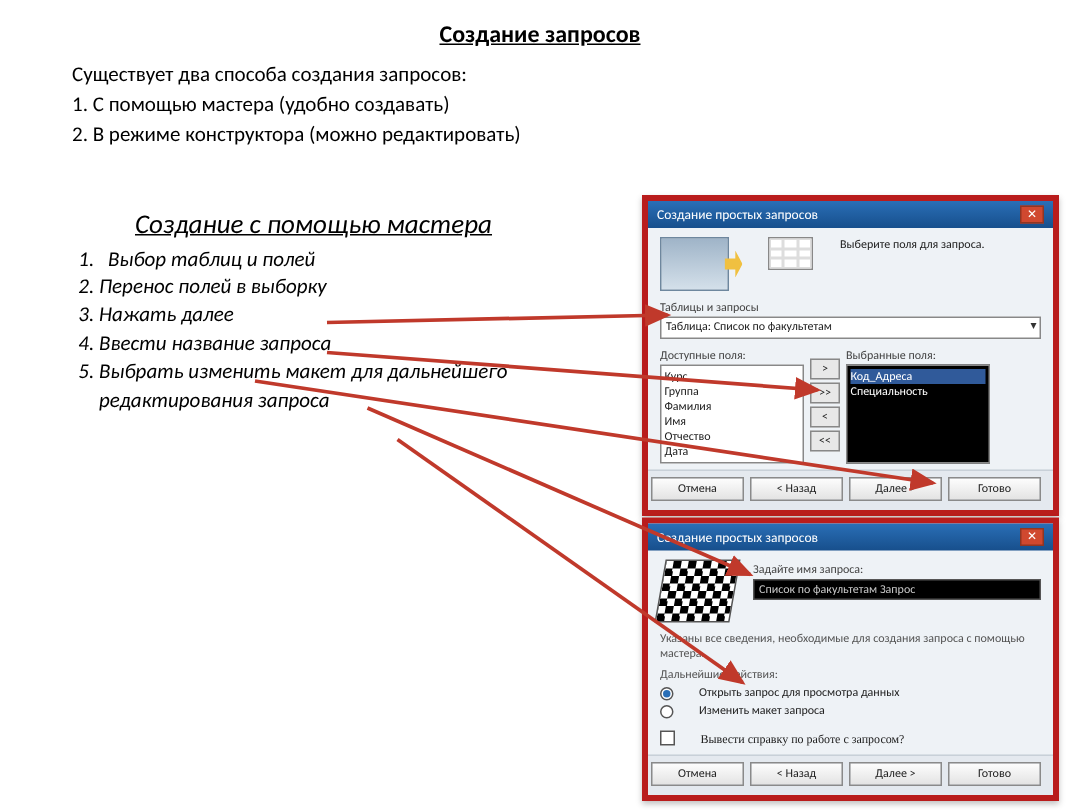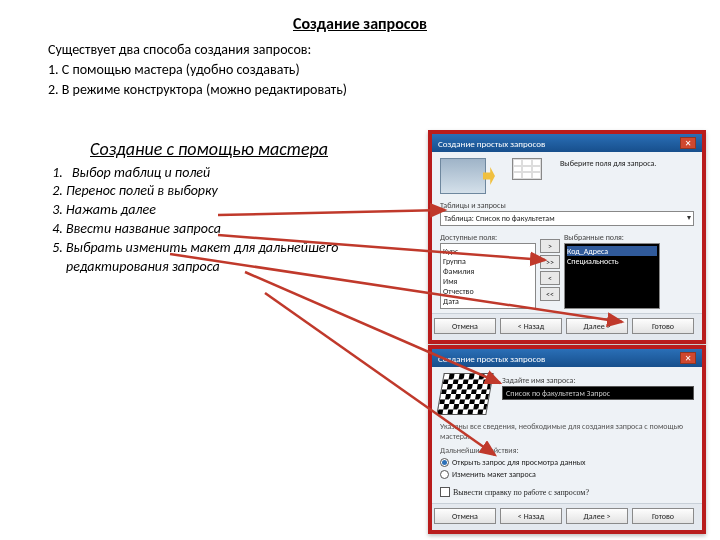--- a/index.html
+++ b/index.html
@@ -142,21 +142,21 @@
     background:
       repeating-conic-gradient(#000 0 25%, #fff 0 50%) 0 0/10px 10px;
     border:1px solid #555;
     transform: skewX(-10deg);
     flex-shrink:0;
   }
   .inp {
     background:#000; color:#c8c8c8; border:1px solid #555;
     padding:1px 3px; height:10px; overflow:hidden;
   }
-  .radio-row { display:flex; align-items:center; gap:3px; margin:2px 0; }
+  .radio-row { display:flex; align-items:center; gap:17px; margin:2px 0; }
   .radio-dot {
     width:7px; height:7px; border:1px solid #555; border-radius:50%;
     background:#fff; position:relative; flex-shrink:0;
   }
   .radio-dot.on::after {
     content:""; position:absolute; inset:1px; border-radius:50%; background:#2a6fb7;
   }
   .chk { width:8px; height:8px; border:1px solid #555; background:#fff; flex-shrink:0; }
 
   

